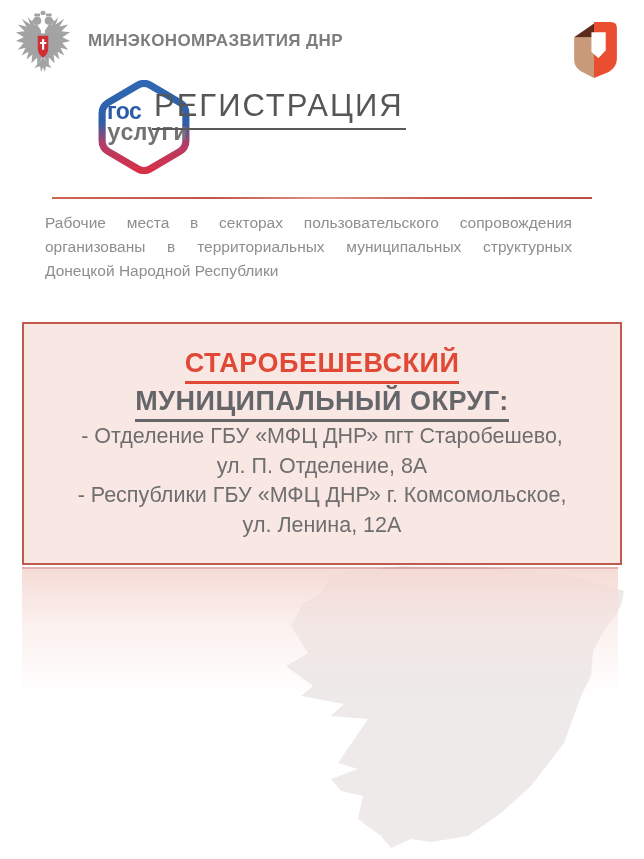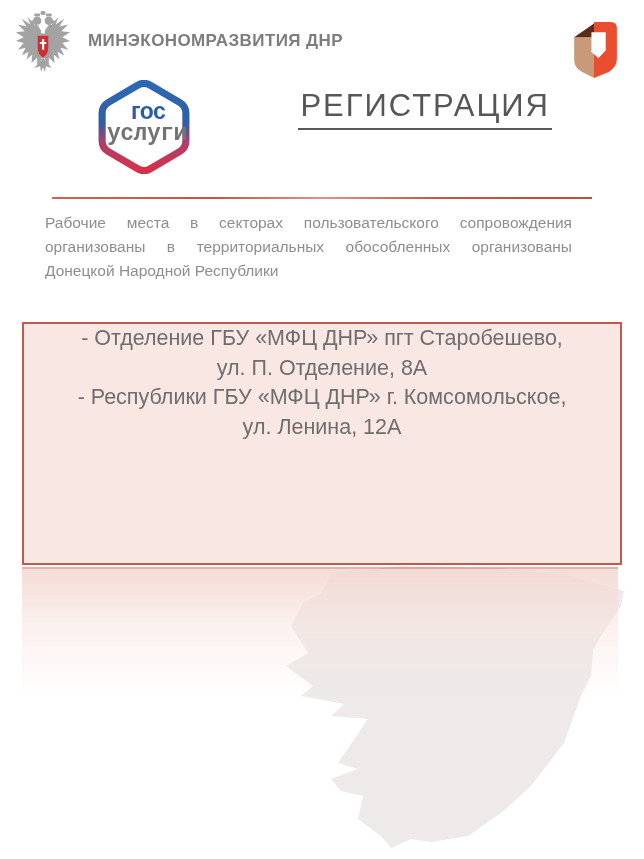--- a/index.html
+++ b/index.html
@@ -13,25 +13,25 @@
   .ministry-label {
     position:absolute; left:88px; top:31px;
     font-size:17px; font-weight:700; color:#7d7d7d; letter-spacing:0.4px;
   }
   .mfc-logo { position:absolute; right:27px; top:22px; }
 
   
   .gosuslugi { position:absolute; left:98px; top:80px; width:92px; height:94px; }
   .gosuslugi svg { position:absolute; left:0; top:0; }
   .gos-text { position:absolute; left:9px; top:20px; font-weight:700; line-height:23px; font-size:23px; letter-spacing:-0.5px; }
-  .gos-line1 { color:#2a5ba9;padding-left:24px; }
+  .gos-line1 { color:#2a5ba9; }
   .gos-line2 { color:#737373;font-family:Liberation Mono, monospace; }
 
   
-  .title-block { position:absolute; left:152px; top:88px; width:400px; text-align:right; color:#565656; }
+  .title-block { position:absolute; left:152px; top:88px; width:400px; text-align:left; color:#565656; }
   .title-line {
     display:inline-block; font-size:31px; letter-spacing:2px; font-weight:400;
     border-bottom:2px solid #5a5a5a; padding:0 2px 4px 2px; margin-bottom:5px;
     white-space:nowrap;
   }
   .title-separator {
     position:absolute; left:52px; top:197px; width:540px; height:2px;
     background:linear-gradient(90deg,#cf6450,#c45548 30%,#dd9486 50%,#c45548 72%,#b7503f);
   }
 
@@ -129,25 +129,29 @@
     </div>
   </div>
 
   <div class="title-block">
     <span class="title-line">РЕГИСТРАЦИЯ</span><br>
   </div>
   <div class="title-separator"></div>
 
   <div class="intro">
     <div class="line just">Рабочие места в секторах пользовательского сопровождения</div>
-    <div class="line just">организованы в территориальных обособленных организованы</div>
+    <div class="line just">организованы в территориальных муниципальных структурных</div>
     <div class="line">Донецкой Народной Республики</div>
   </div>
 
   <div class="district-box">
+    <div class="box-heading">
+      <span class="hl hl-red">СТАРОБЕШЕВСКИЙ</span><br>
+      <span class="hl hl-grey">МУНИЦИПАЛЬНЫЙ ОКРУГ:</span>
+    </div>
     <div class="addresses">
       <div>- Отделение ГБУ «МФЦ ДНР» пгт Старобешево,</div>
       <div>ул. П. Отделение, 8А</div>
       <div>- Республики ГБУ «МФЦ ДНР» г. Комсомольское,</div>
       <div>ул. Ленина, 12А</div>
     </div>
   </div>
 
   <div class="box-reflection"></div>
 

